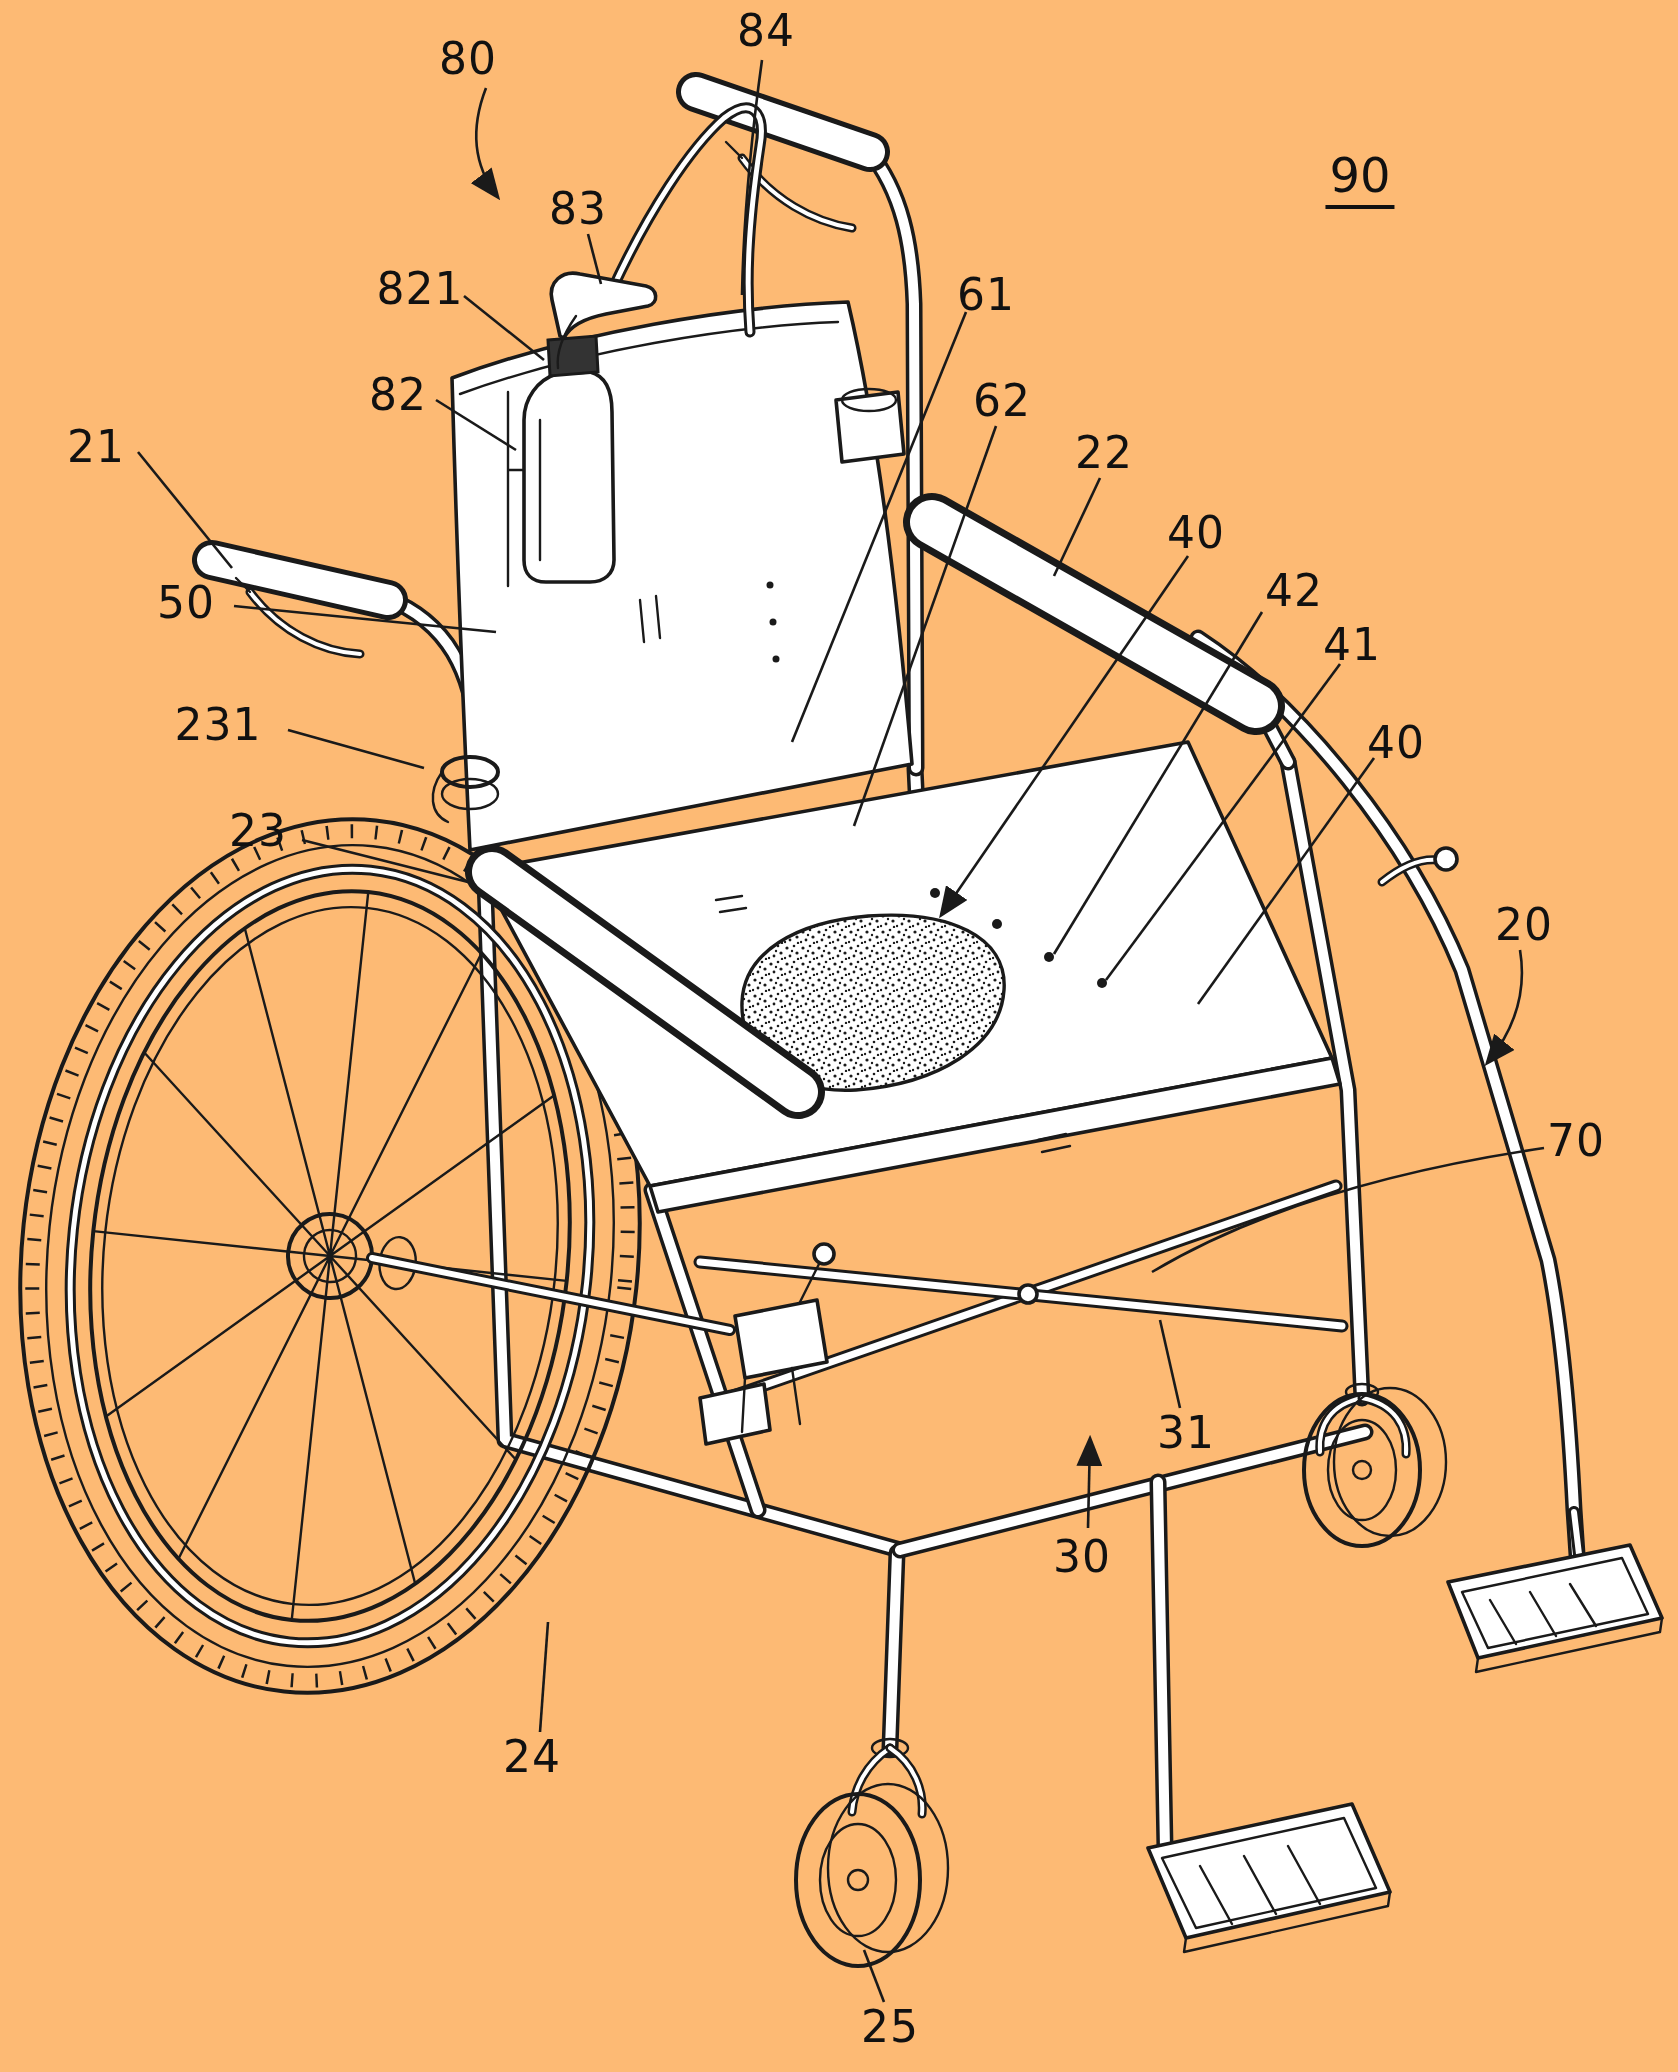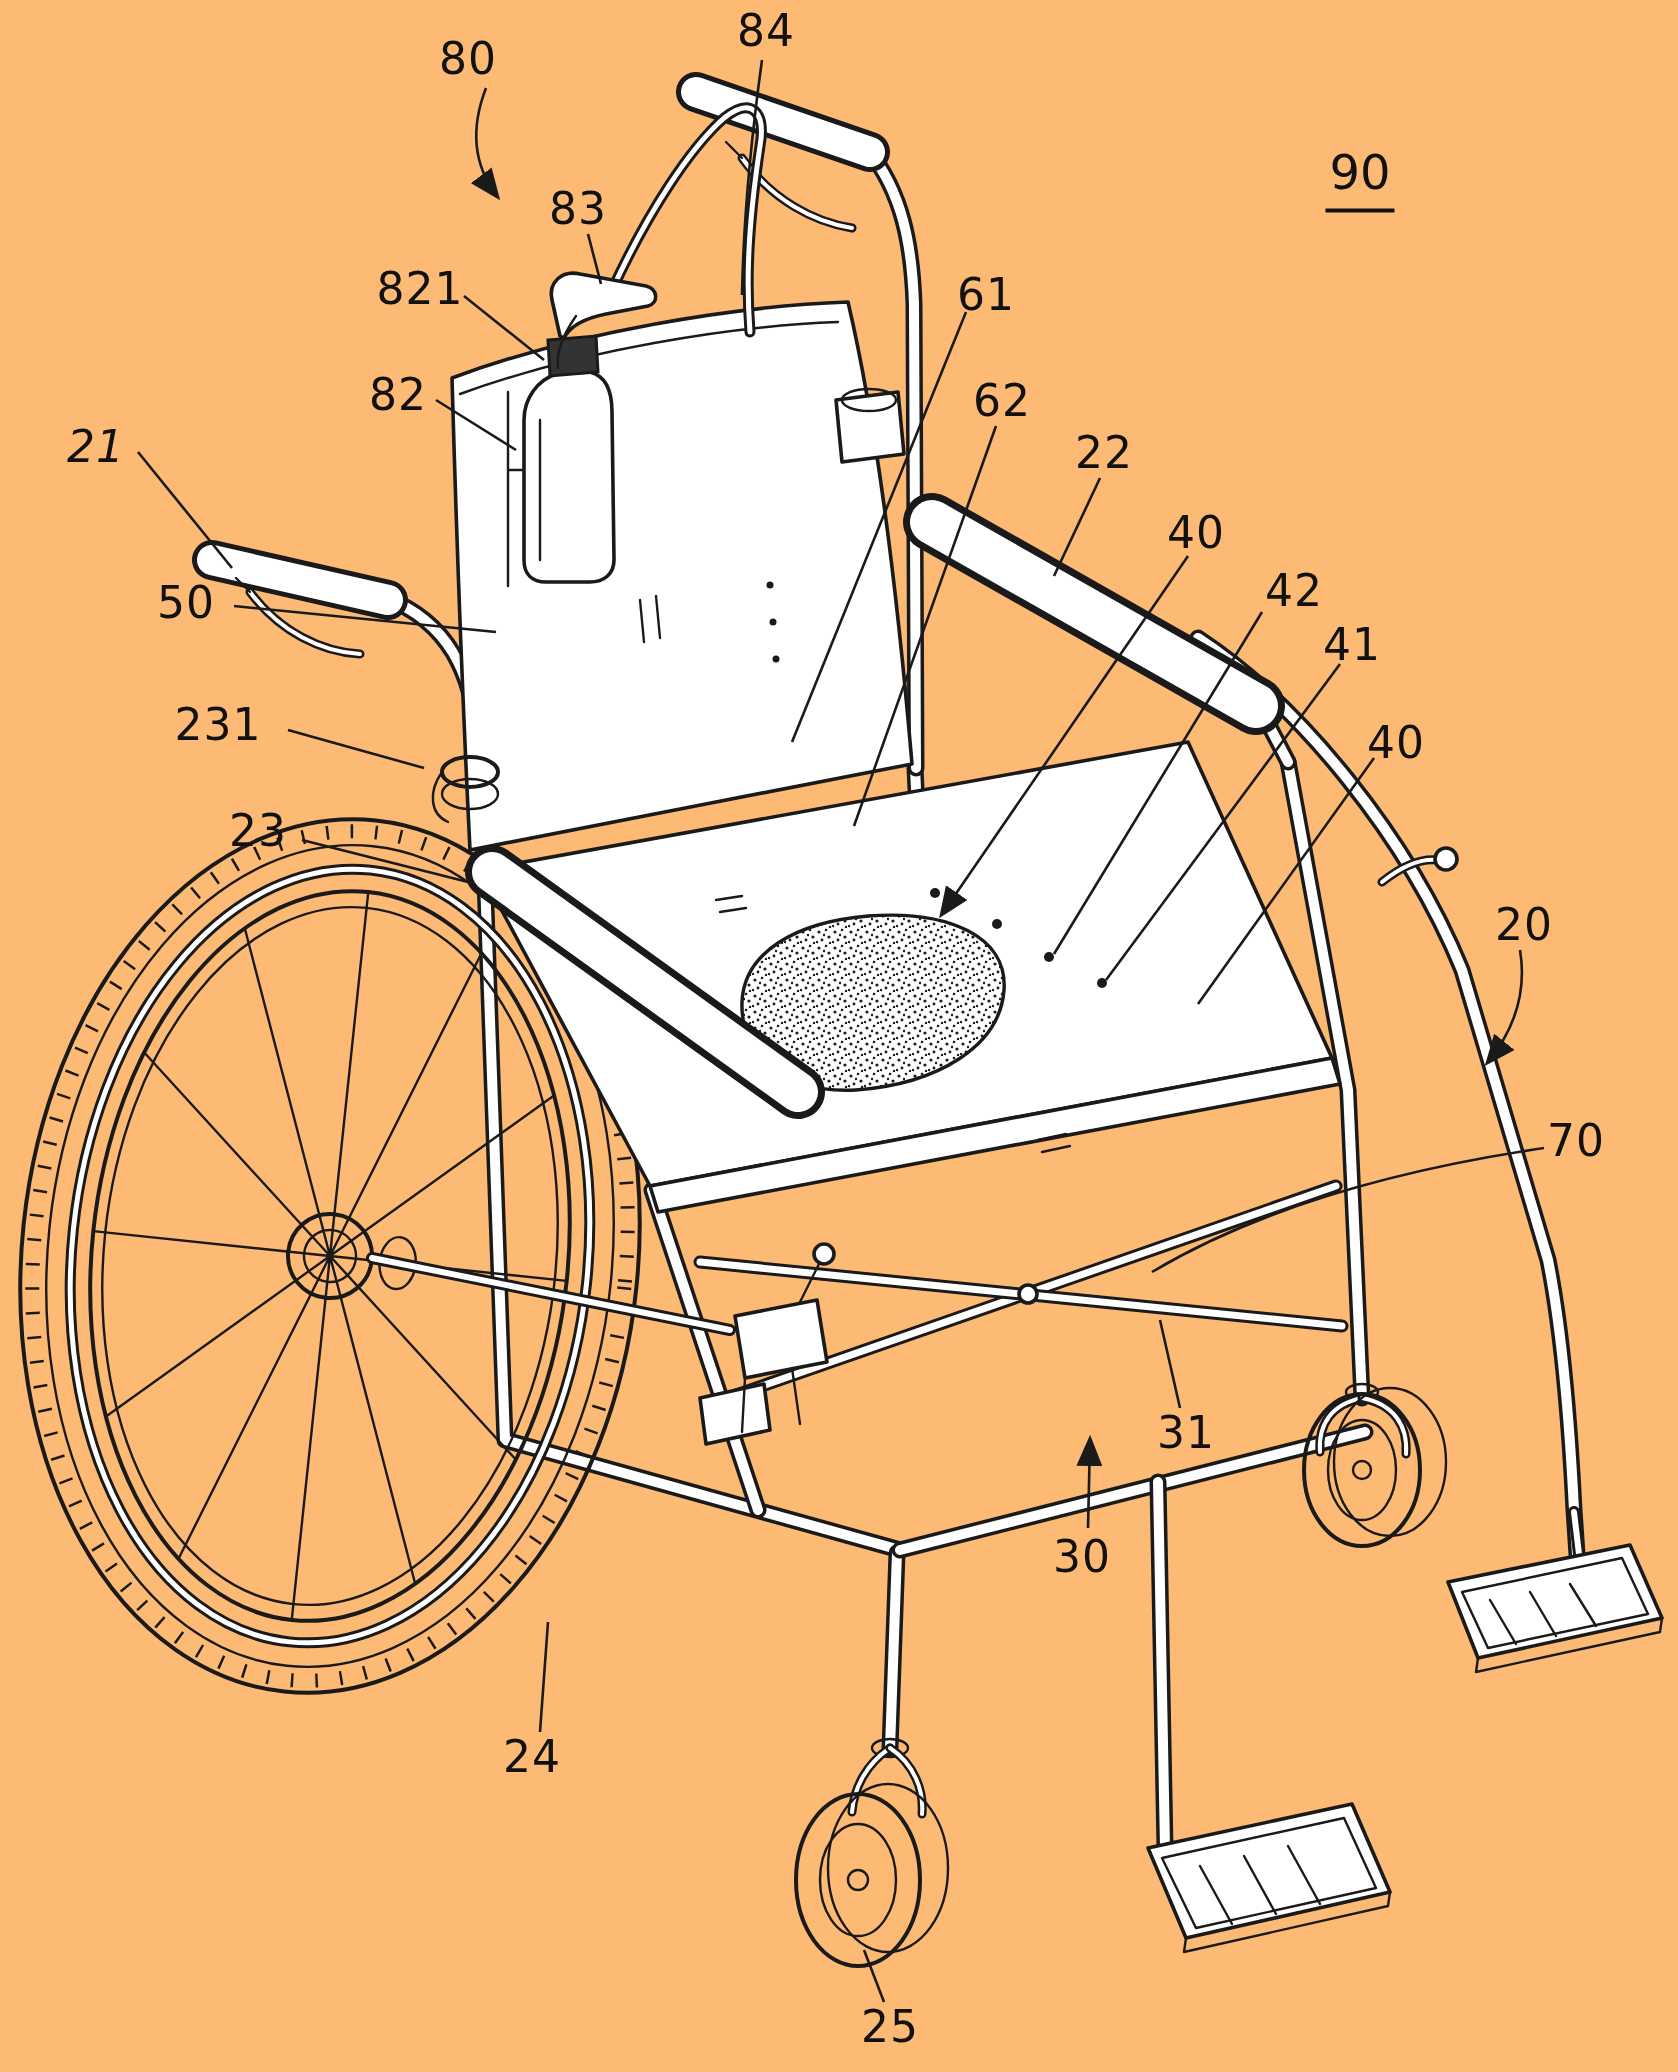--- a/index.html
+++ b/index.html
@@ -10,21 +10,21 @@
   .ln  {stroke:#1a1a1a;stroke-width:4;fill:none;stroke-linecap:round;stroke-linejoin:round;}
   .ln2 {stroke:#1a1a1a;stroke-width:2.4;fill:none;stroke-linecap:round;stroke-linejoin:round;}
   .panel{fill:#ffffff;stroke:#1a1a1a;stroke-width:3.6;stroke-linejoin:round;}
   .tB{stroke:#1a1a1a;fill:none;stroke-linecap:round;stroke-linejoin:round;}
   .tW{stroke:#ffffff;fill:none;stroke-linecap:round;stroke-linejoin:round;}
   .dot{fill:#1a1a1a;stroke:none;}
   .leader{stroke:#1a1a1a;stroke-width:2.6;fill:none;}
   .ref-label{position:absolute;transform:translate(-50%,-50%);
              font-size:44px;color:#111;letter-spacing:1px;white-space:nowrap;}
   .figure-number{position:absolute;transform:translate(-50%,-50%);
-             font-size:48px;color:#111;border-bottom:4px solid #111;padding:0 4px 9px 4px;}
+             font-size:48px;color:#111;border-bottom:4px solid #111;padding:0 4px 2px 4px;}
   #labels-layer{position:absolute;inset:0;}
 </style>
 </head>
 <body>
 
 <div class="stage">
 
   <svg width="1678" height="2072" viewBox="0 0 1678 2072">
     <defs>
       <pattern id="stip" width="16" height="16" patternUnits="userSpaceOnUse">
@@ -238,21 +238,21 @@
         <path d="M 884 2002 L 864 1950" class="leader"></path>
       </g>
   </svg>
 
   <div id="labels-layer">
       <div class="ref-label" style="left: 468px; top: 58px;">80</div>
       <div class="ref-label" style="left: 766px; top: 30px;">84</div>
       <div class="ref-label" style="left: 578px; top: 208px;">83</div>
       <div class="ref-label" style="left: 420px; top: 288px;">821</div>
       <div class="ref-label" style="left: 398px; top: 394px;">82</div>
-      <div class="ref-label" style="left: 96px; top: 446px; font-style: italic;">21</div>
+      <div class="ref-label" style="left: 96px; top: 446px;">21</div>
       <div class="ref-label" style="left: 986px; top: 294px;">61</div>
       <div class="ref-label" style="left: 1002px; top: 400px;">62</div>
       <div class="ref-label" style="left: 1104px; top: 452px; text-align: right;">22</div>
       <div class="ref-label" style="left: 1196px; top: 532px;">40</div>
       <div class="ref-label" style="left: 1274px; top: 590px; margin-left: 20px;">42</div>
       <div class="ref-label" style="left: 1352px; top: 644px;">41</div>
       <div class="ref-label" style="left: 186px; top: 602px;">50</div>
       <div class="ref-label" style="left: 218px; top: 724px;">231</div>
       <div class="ref-label" style="left: 1396px; top: 742px;">40</div>
       <div class="ref-label" style="left: 258px; top: 830px;">23</div>

